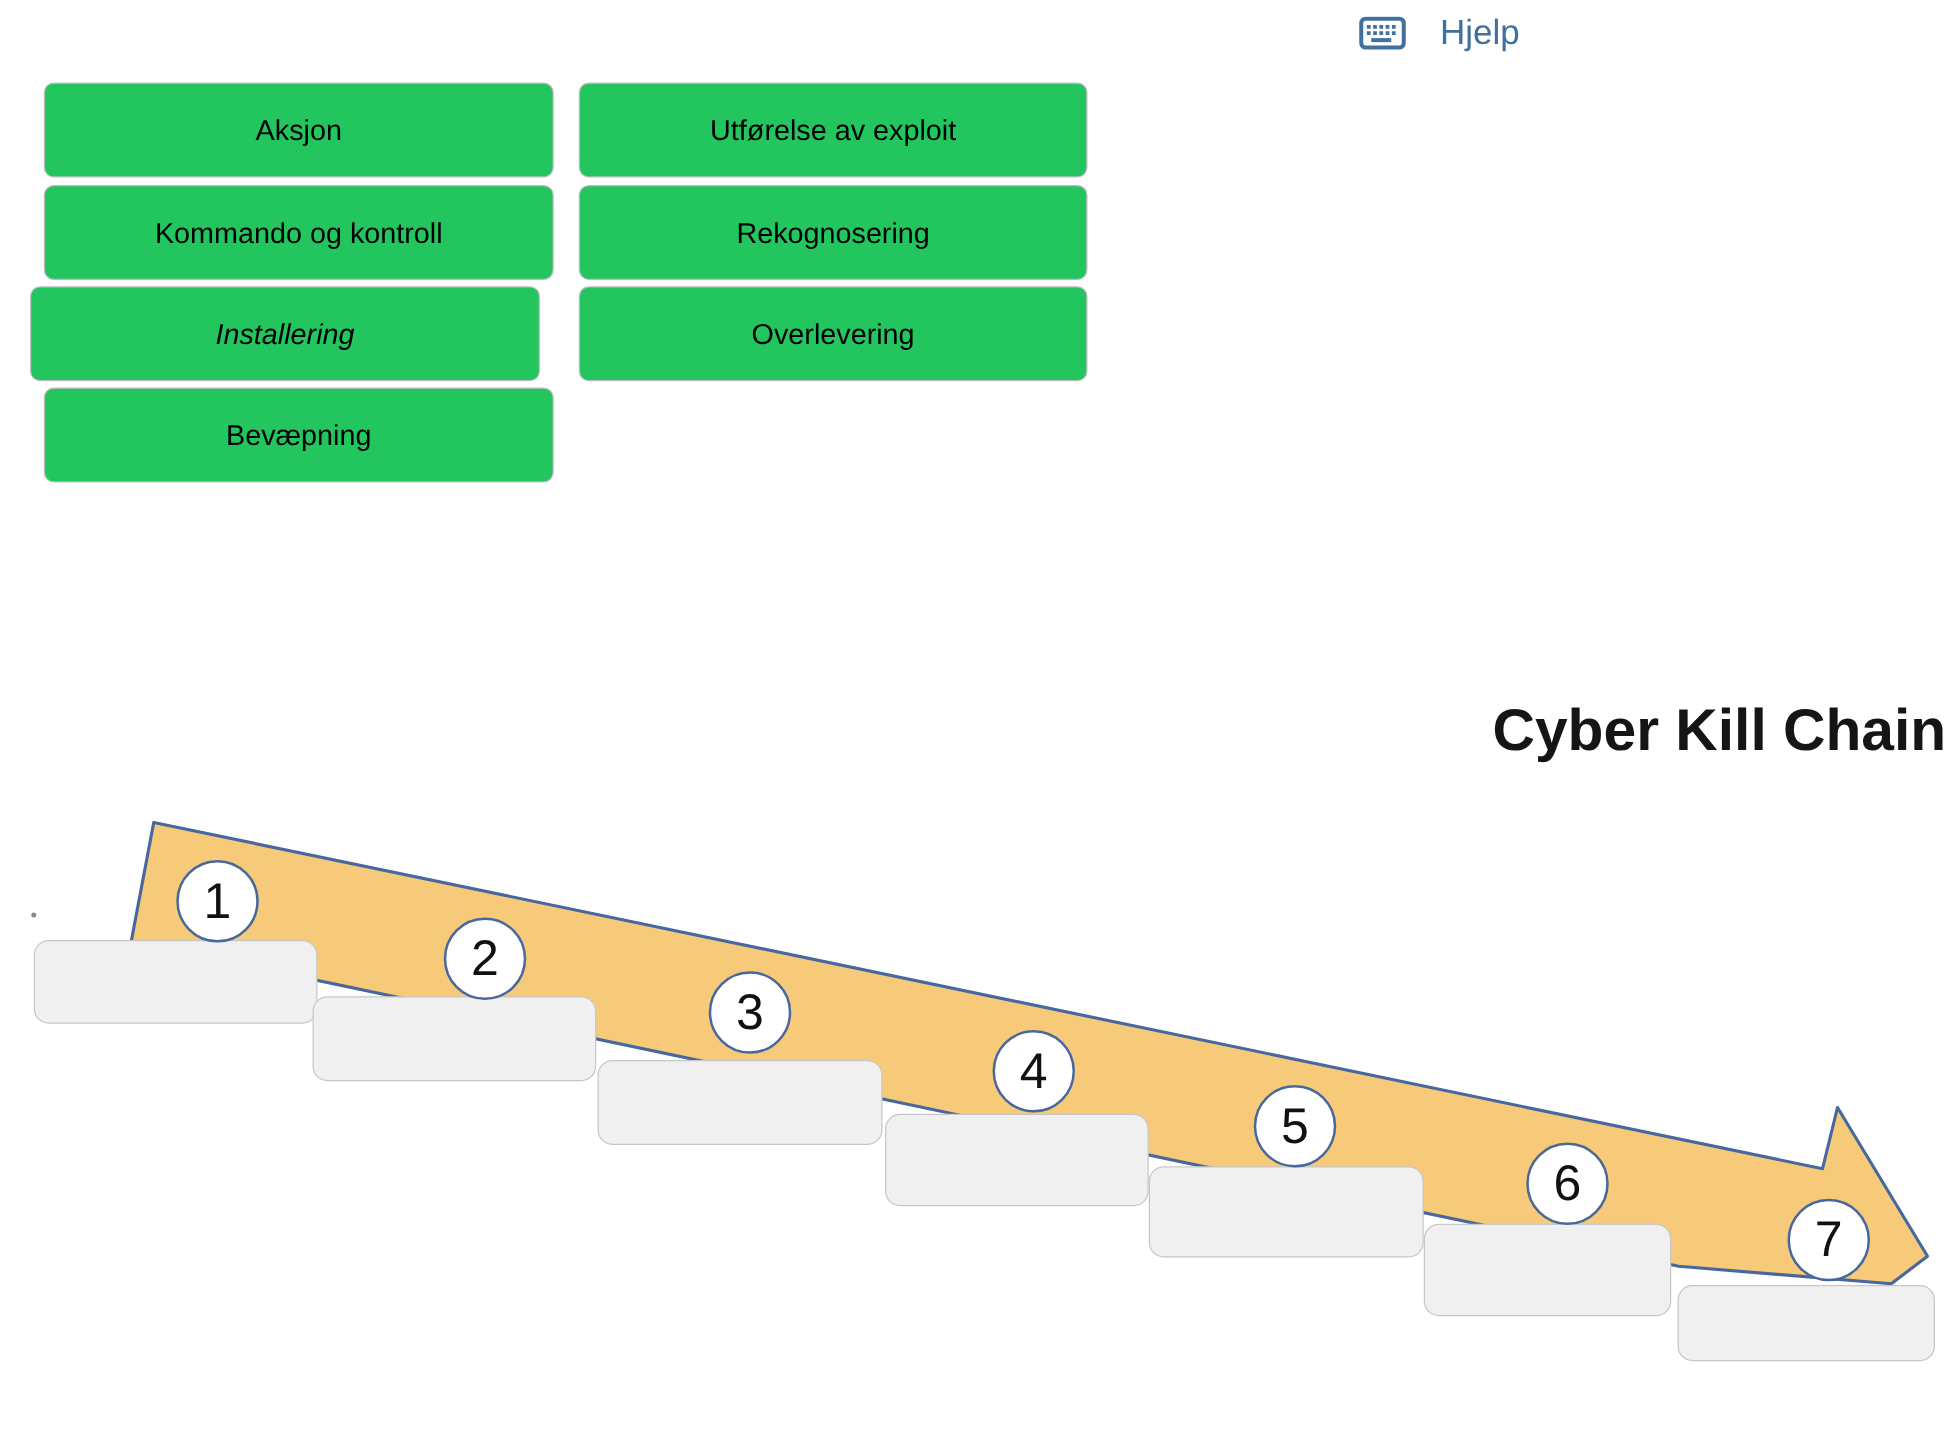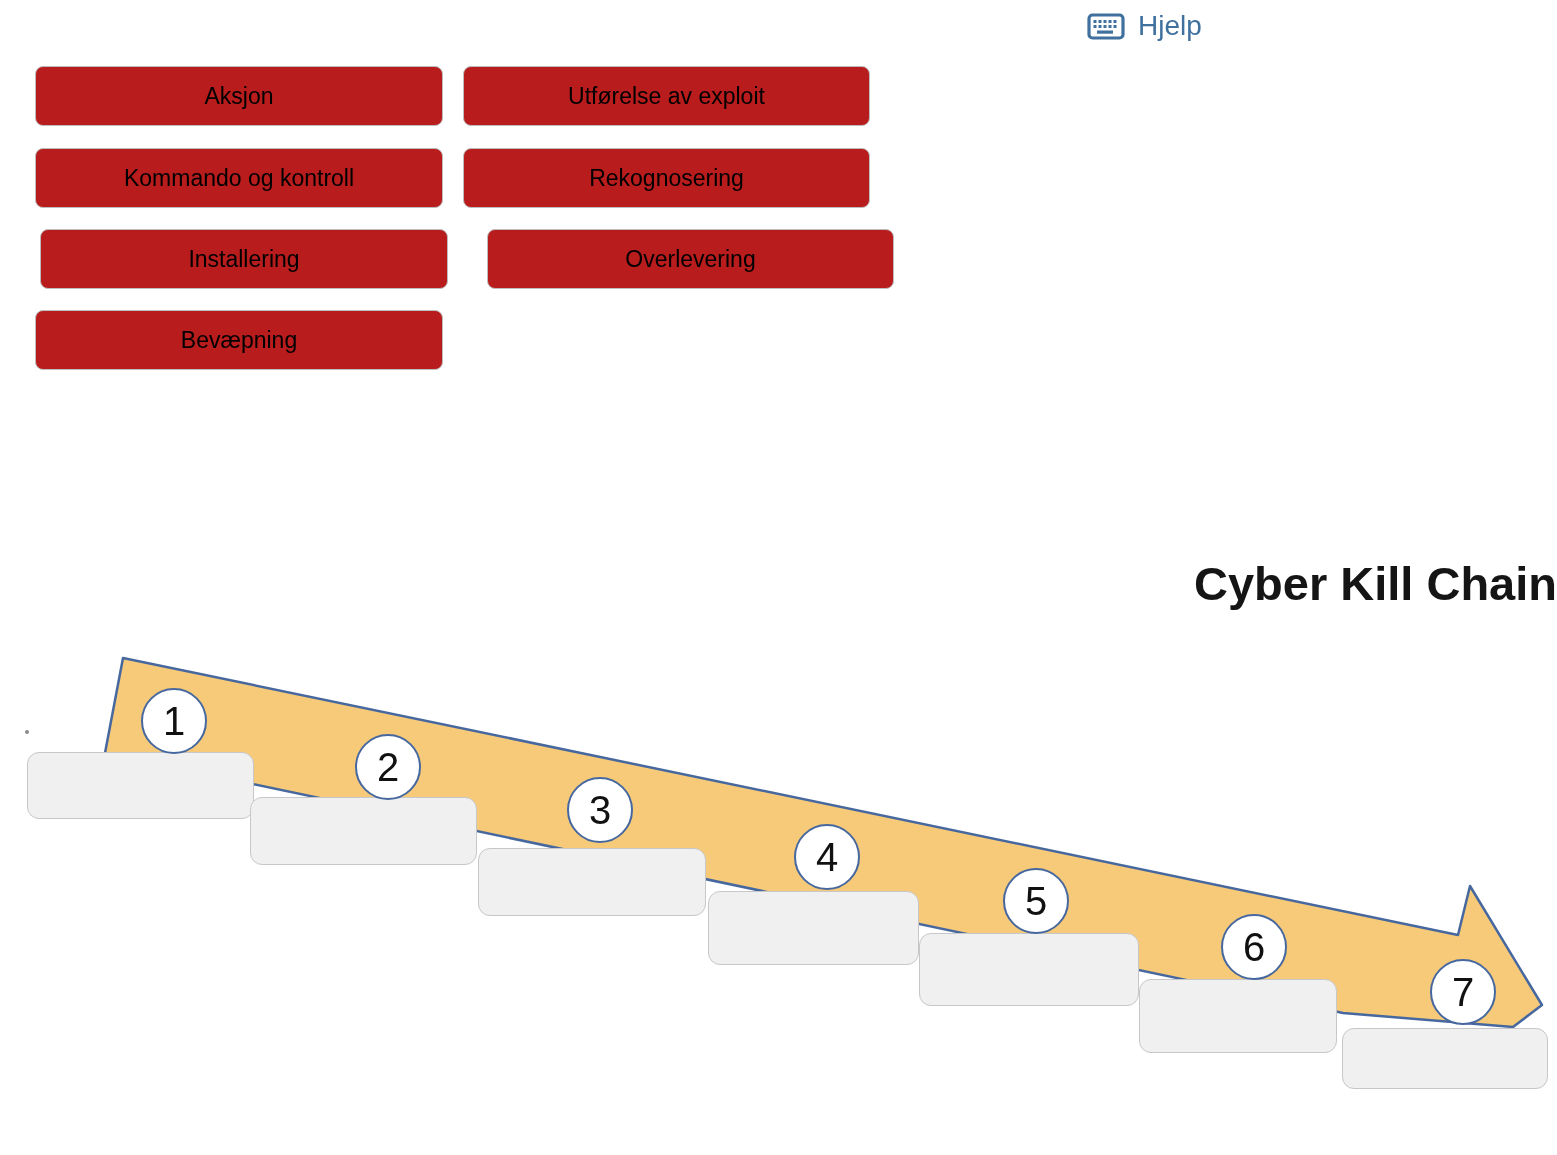--- a/index.html
+++ b/index.html
@@ -8,41 +8,41 @@
     width: 1557px;
     height: 1155px;
     background: #ffffff;
     font-family: "Liberation Sans", sans-serif;
     overflow: hidden;
   }
 
   
   .wb-btn {
     position: absolute;
-    height: 60px;
-    background: #b91c1c;
+    height: 76px;
+    background: #22c55e;
     border: 1.5px solid #bdbdbd;
     border-radius: 8px;
     box-sizing: border-box;
     display: flex;
     align-items: center;
     justify-content: center;
     font-size: 23px;
     color: #000000;
     cursor: grab;
   }
 
   
   .help-link {
     position: absolute;
     left: 1087px;
     top: 10px;
     display: flex;
     align-items: center;
-    gap: 13px;
+    gap: 27px;
     color: #40719E;
     cursor: pointer;
   }
   .help-link .label { font-size: 28px; }
 
   
   .diagram-title {
     position: absolute;
     left: 0; right: 0;
     top: 556px;
@@ -113,22 +113,22 @@
         </g>
       </svg>
     </span>
     <span class="label">Hjelp</span>
   </div>
 
   <div class="wb-btn" style="left:35px;  top:66px;  width:408px;">Aksjon</div>
   <div class="wb-btn" style="left:463px; top:66px;  width:407px;text-align:right;">Utførelse av exploit</div>
   <div class="wb-btn" style="left:35px;  top:148px; width:408px;">Kommando og kontroll</div>
   <div class="wb-btn" style="left:463px; top:148px; width:407px;">Rekognosering</div>
-  <div class="wb-btn" style="left:40px;  top:229px; width:408px;">Installering</div>
-  <div class="wb-btn" style="left:463px; top:229px; width:407px;margin-left:24px;">Overlevering</div>
+  <div class="wb-btn" style="left:24px;  top:229px; width:408px;font-style:italic;">Installering</div>
+  <div class="wb-btn" style="left:463px; top:229px; width:407px;">Overlevering</div>
   <div class="wb-btn" style="left:35px;  top:310px; width:408px;">Bevæpning</div>
 
   <div class="diagram-title">Cyber Kill Chain</div>
 
   <div class="stray-dot"></div>
 
   <svg class="arrow-svg" width="1557" height="1155" viewBox="0 0 1557 1155">
     <polygon points="123,658 1458,935 1470,886 1542,1005 1513,1027 1343,1013 105,753" fill="#F6CA78" stroke="#47689F" stroke-width="2.5" stroke-linejoin="round"></polygon>
   </svg>
 

